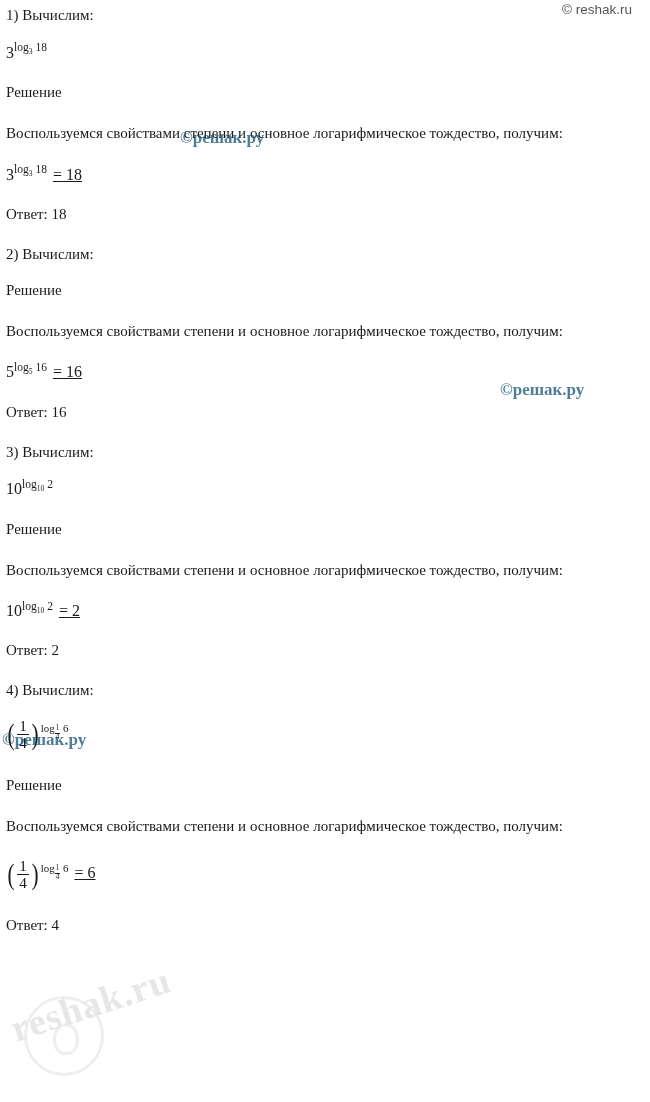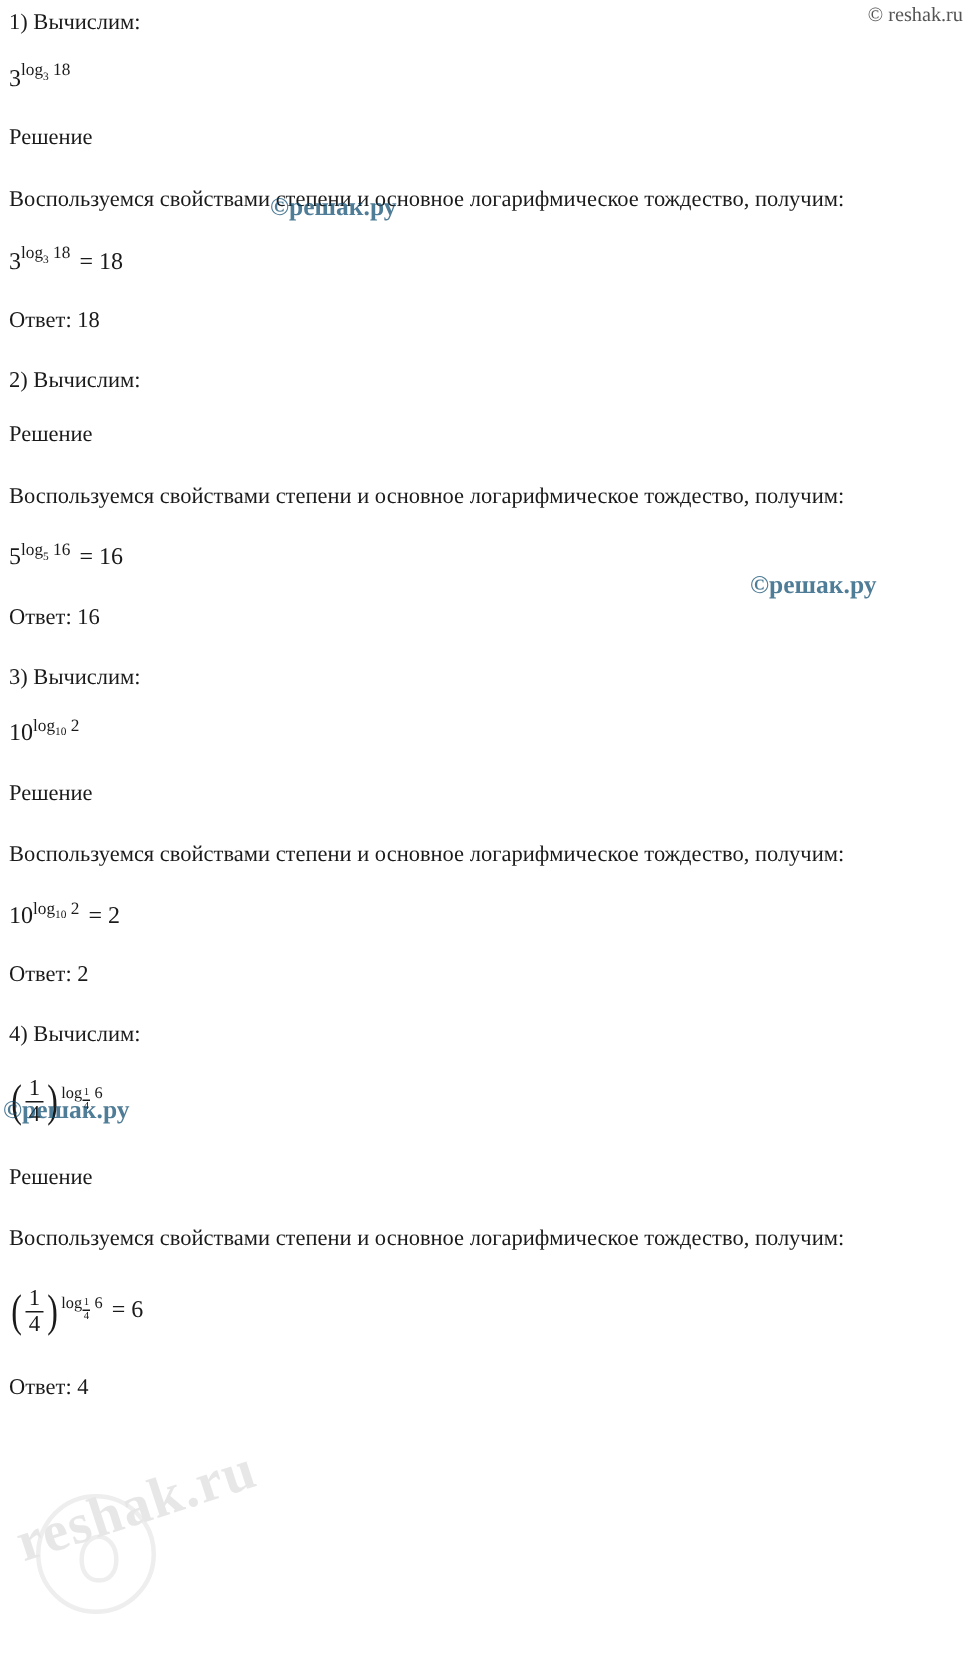--- a/index.html
+++ b/index.html
@@ -23,24 +23,24 @@
     box-sizing: border-box;
   }
   .content {
     position: relative;
     padding: 6px 21px 0 6px;
     z-index: 2;
   }
   .site-credit {
     position: absolute;
     top: 2px;
-    right: 8px;
+    right: 18px;
     font-size: 13.5px;
     color: #555;
-    font-family: Liberation Serif, serif;
+    font-family: Liberation Sans, sans-serif;
     z-index: 3;
   }
   .task-line {
     font-size: 15px;
     line-height: 1.25;
     margin: 0 0 18px 0;
   }
   .expr {
     font-size: 16px;
     margin: 0 0 22px 0;
@@ -69,20 +69,21 @@
     font-size: 0.66em;
     vertical-align: sub;
     line-height: 0;
   }
   .eqline {
     display: inline-block;
   }
   .eq-rest {
     font-size: 16px;
     margin-left: 6px;
+    text-decoration: underline;
   }
   
   .frac {
     display: inline-block;
     vertical-align: middle;
     text-align: center;
     font-size: 0.95em;
     line-height: 1.05;
     margin: 0 1px;
   }

